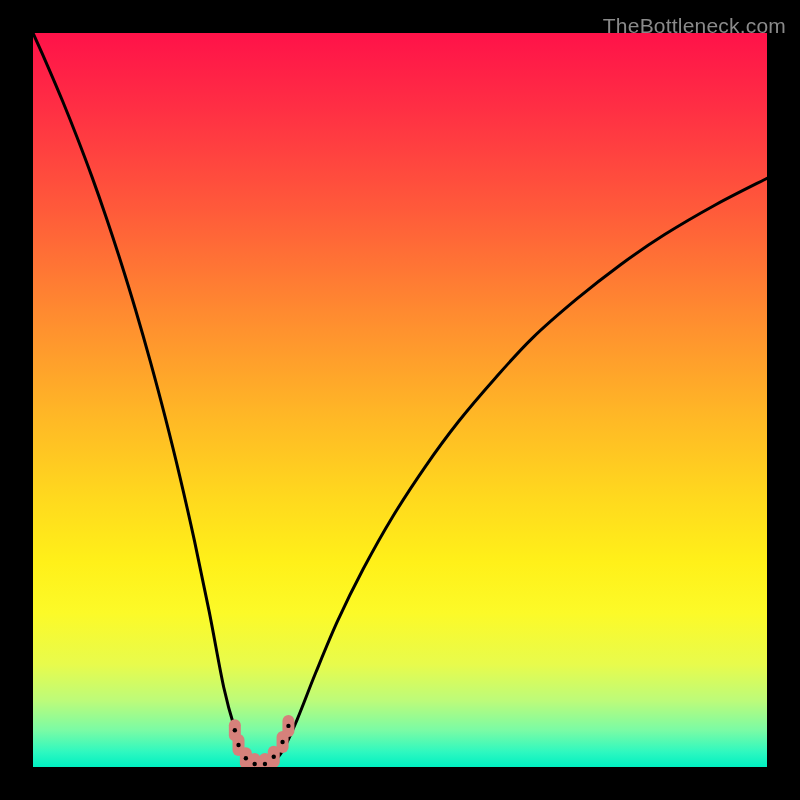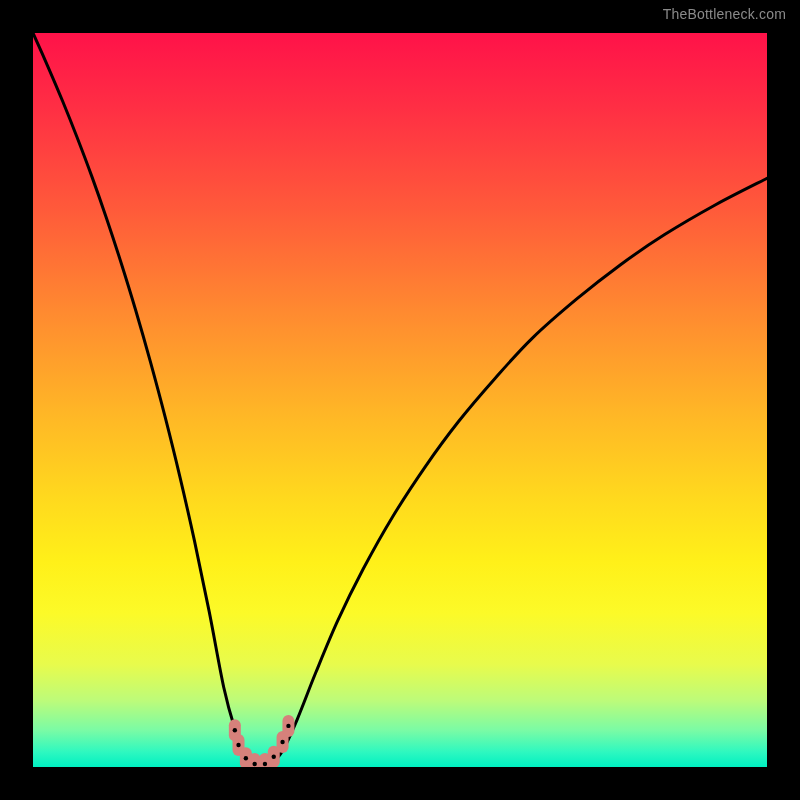--- a/index.html
+++ b/index.html
@@ -51,24 +51,24 @@
   }
   .curve-svg {
     position: absolute;
     left: 0;
     top: 0;
     width: 734px;
     height: 734px;
   }
   .watermark {
     position: absolute;
-    top: 6px;
+    top: 14px;
     right: 14px;
     font-family: Arial, Helvetica, sans-serif;
-    font-size: 14px;
+    font-size: 21px;
     color: #8a8a8a;
     letter-spacing: 0.2px;
     user-select: none;
   }
 </style>
 </head>
 <body>
 
 <div class="frame">
   <div class="watermark">TheBottleneck.com</div>

